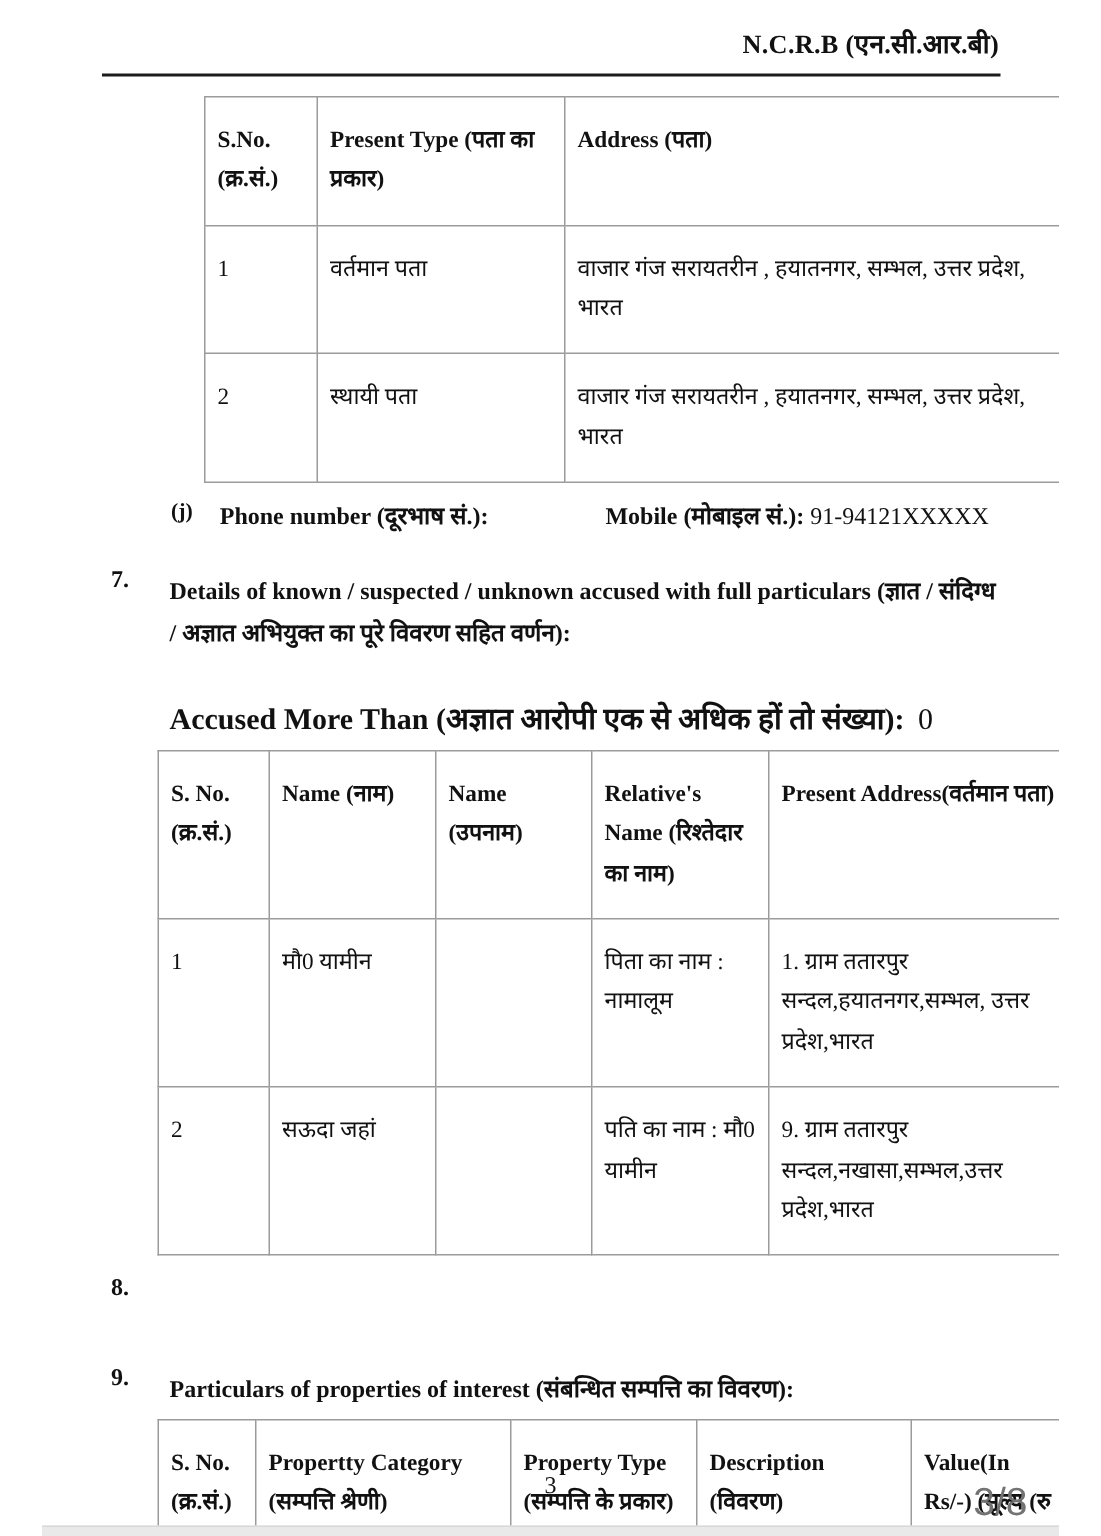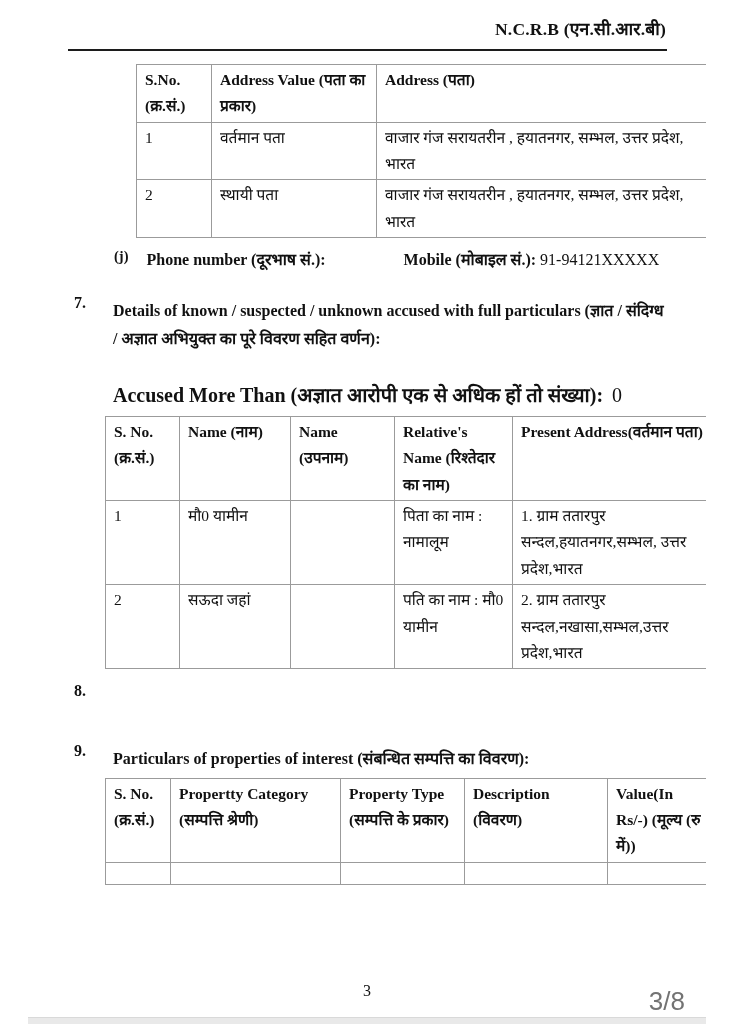--- a/index.html
+++ b/index.html
@@ -14,21 +14,21 @@
     font-weight:bold; font-size:17.5px; letter-spacing:0.2px;
   }
   .rule { margin:4px 39px 0 40px; border-top:2px solid #1c1c1c; }
 
   table.tbl {
     border-collapse:collapse; table-layout:fixed;
     font-size:15.5px;
   }
   table.tbl th, table.tbl td {
     border:1px solid #9b9b9b; vertical-align:top;
-    padding:2px 8px; line-height:1.7; overflow:hidden;
+    padding:16px 8px; line-height:1.7; overflow:hidden;
     text-align:left; font-weight:normal;
   }
   table.tbl th { font-weight:bold; }
   td.center { text-align:center; }
   th.right  { text-align:right; }
 
   .t1 { margin:13px 0 0 108px; width:579px; }
   .t2 { margin:8px 0 0 77px;  width:610px; }
   .t3 { margin:5px 0 0 77px;  width:610px; }
   .t3 td.empty { height:22px; padding:2px 8px; }
@@ -77,21 +77,21 @@
 
   <table class="tbl t1">
     <colgroup>
         <col style="width:75px">
         <col style="width:165px">
         <col style="width:339px">
       </colgroup>
     <thead>
       <tr>
         <th>S.No. (क्र.सं.)</th>
-        <th>Address Value (पता का प्रकार)</th>
+        <th>Present Type (पता का प्रकार)</th>
         <th>Address (पता)</th>
       </tr>
     </thead>
     <tbody>
       <tr>
         <td class="center">1</td>
         <td>वर्तमान पता</td>
         <td>वाजार गंज सरायतरीन , हयातनगर, सम्भल, उत्तर प्रदेश, भारत</td>
       </tr>
       <tr>
@@ -142,21 +142,21 @@
         <td>मौ0 यामीन</td>
         <td></td>
         <td>पिता का नाम : नामालूम</td>
         <td>1. ग्राम ततारपुर सन्दल,हयातनगर,सम्भल, उत्तर प्रदेश,भारत</td>
       </tr>
       <tr>
         <td class="center">2</td>
         <td>सऊदा जहां</td>
         <td></td>
         <td>पति का नाम : मौ0 यामीन</td>
-        <td>2. ग्राम ततारपुर सन्दल,नखासा,सम्भल,उत्तर प्रदेश,भारत</td>
+        <td>9. ग्राम ततारपुर सन्दल,नखासा,सम्भल,उत्तर प्रदेश,भारत</td>
       </tr>
     </tbody>
   </table>
 
   <div class="section s8">
     <div class="sec-num">8.</div>
   </div>
 
   <div class="section s9">
     <div class="sec-num">9.</div>

